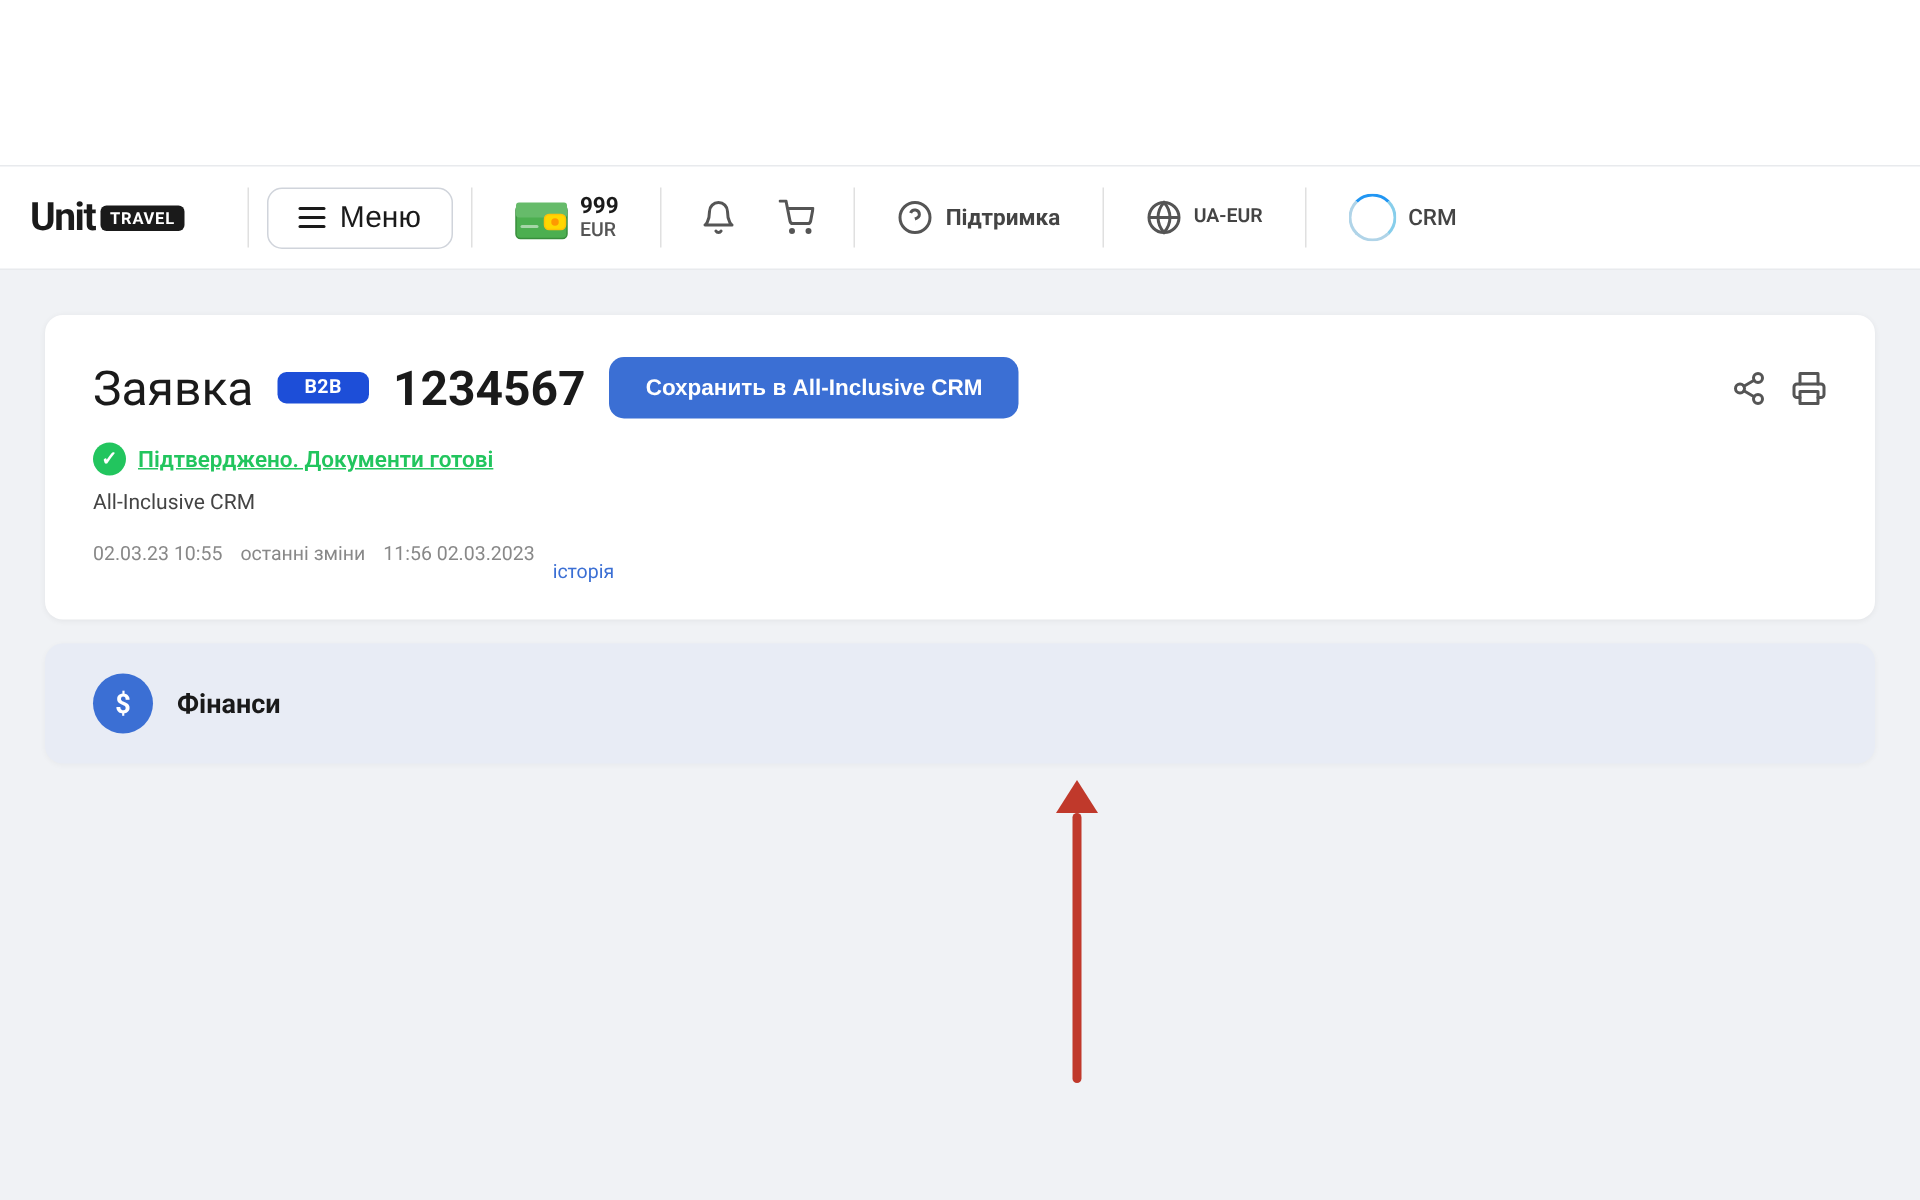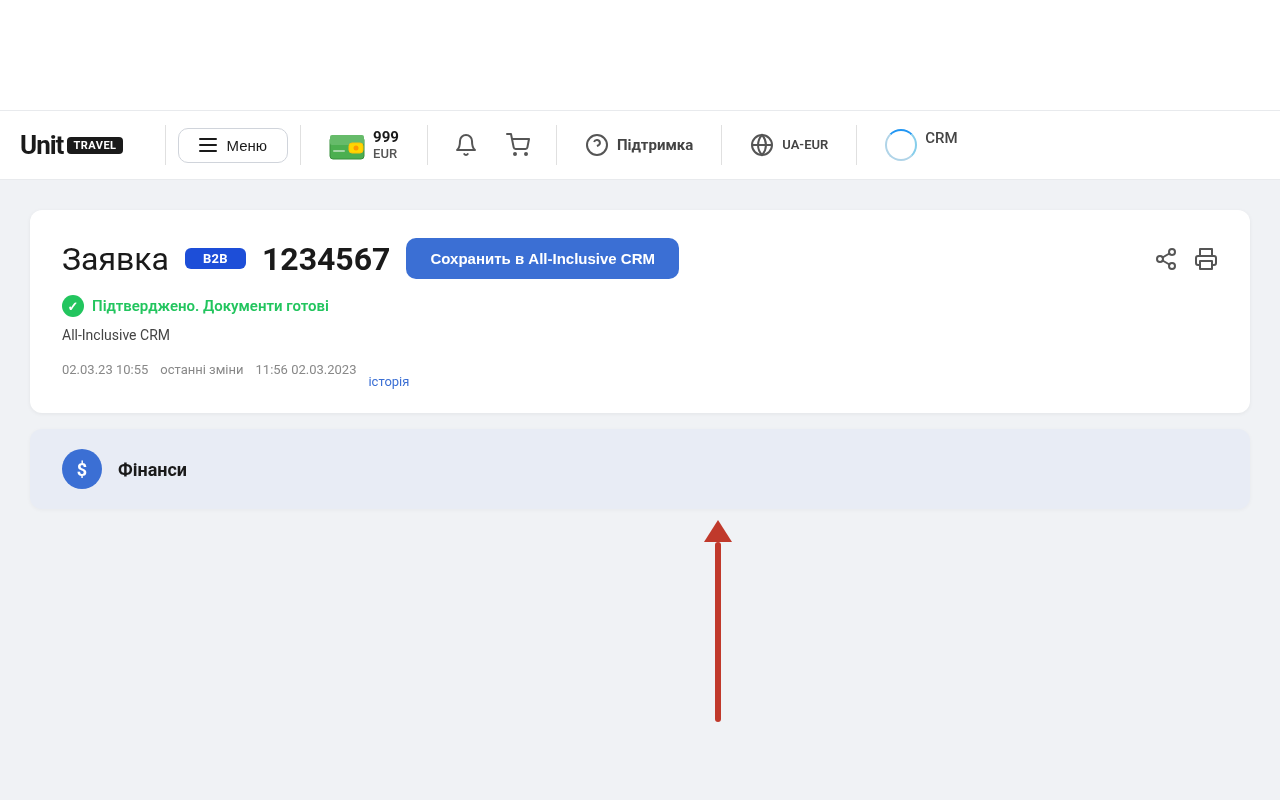--- a/index.html
+++ b/index.html
@@ -62,21 +62,21 @@
 
     .menu-btn {
       border: 1.5px solid #d0d4db;
       border-radius: 10px;
       padding: 8px 20px;
       display: flex;
       align-items: center;
       gap: 10px;
       cursor: pointer;
       background: #ffffff;
-      font-size: 15px;
+      font-size: 20px;
       color: #1a1a1a;
       font-weight: 500;
     }
 
     .menu-btn .hamburger {
       display: flex;
       flex-direction: column;
       gap: 4px;
     }
     .menu-btn .hamburger span {
@@ -144,20 +144,21 @@
       gap: 8px;
       padding: 0 16px;
       cursor: pointer;
       color: #444;
       font-size: 13px;
       font-weight: 600;
     }
 
     .crm-btn {
       display: flex;
+      align-items: center;
       gap: 8px;
       padding: 0 16px;
       cursor: pointer;
       color: #444;
       font-size: 15px;
       font-weight: 500;
     }
 
     .crm-icon {
       width: 32px;
@@ -265,20 +266,21 @@
       content: '✓';
       color: white;
       font-size: 13px;
       font-weight: 700;
     }
 
     .status-text {
       color: #22c55e;
       font-size: 15px;
       font-weight: 600;
+      text-decoration: underline;
     }
 
     .crm-label {
       font-size: 14px;
       color: #444;
       margin-bottom: 6px;
     }
 
     .date-row {
       display: flex;

